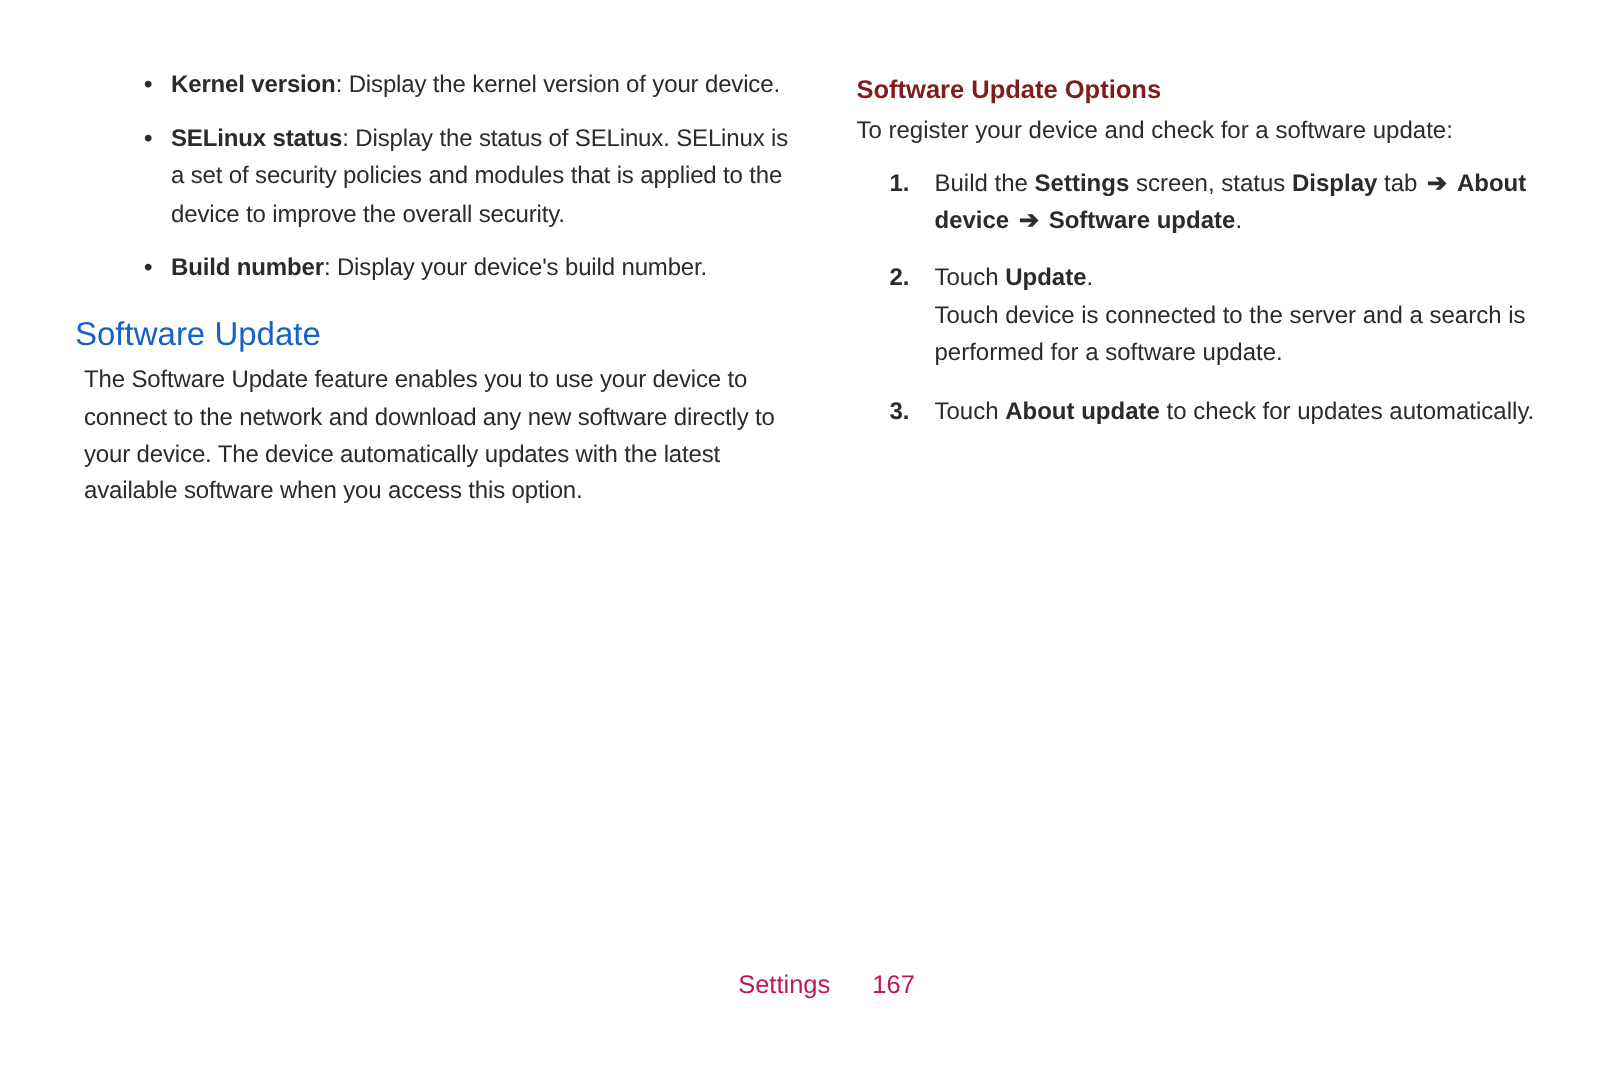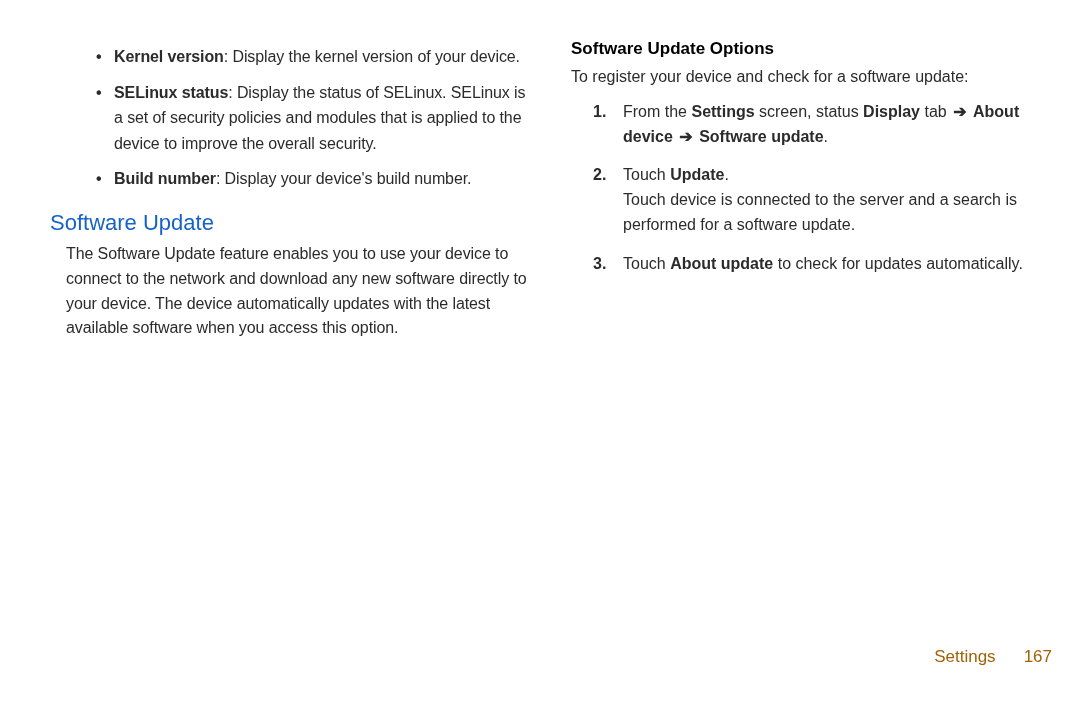--- a/index.html
+++ b/index.html
@@ -12,20 +12,21 @@
     color: #2b2b2b;
     font-size: 16px;
   }
   .page {
     box-sizing: border-box;
     width: 1080px;
     height: 695px;
     padding: 38px 24px 28px 50px;
     display: flex;
     flex-direction: column;
+    align-items: center;
   }
   .columns {
     flex: 1;
     display: flex;
     gap: 36px;
   }
   .col {
     flex: 1;
     min-width: 0;
   }
@@ -58,32 +59,32 @@
   .b { font-weight: 700; }
   .h2 {
     color: #1663c7;
     font-family: Arial, Helvetica, sans-serif;
     font-weight: 400;
     font-size: 22px;
     margin: 18px 0 6px 0;
     letter-spacing: 0;
   }
   .h3 {
-    color: #000000;
+    color: #7f1d1d;
     font-family: Arial, Helvetica, sans-serif;
     font-weight: 700;
     font-size: 17px;
-    margin: 1px 0 6px 0;
+    margin: 12px 0 6px 0;
   }
   .para {
     line-height: 1.55;
     margin: 4px 0 10px 0;
   }
   .col-left .para {
-    margin-left: 16px;
+    margin-left: 6px;
   }
   .col-right .para {
     margin-left: 0px;
   }
   ol.steps {
     list-style: none;
     margin: 2px 0 0 0;
     padding: 0;
     counter-reset: step;
   }
@@ -103,21 +104,21 @@
   }
   .arrow {
     font-weight: 700;
     display: inline-block;
     padding: 0 2px;
   }
   .footer {
     text-align: right;
     font-family: Arial, Helvetica, sans-serif;
     font-size: 17px;
-    color: #a16207;
+    color: #be185d;
     padding-right: 4px;
     margin-top: 6px;
   }
   .footer .pnum { margin-left: 28px; }
 </style>
 </head>
 <body>
 
 <div class="page">
   <div class="columns">
@@ -138,21 +139,21 @@
       <div class="h2">Software Update</div>
       <div class="para">The Software Update feature enables you to use your device to connect to the network and download any new software directly to your device. The device automatically updates with the latest available software when you access this option.</div>
     </div>
 
     <div class="col col-right">
       <div class="h3">Software Update Options</div>
       <div class="para">To register your device and check for a software update:</div>
 
       <ol class="steps">
         <li>
-          <span>From the </span><span class="b">Settings</span><span> screen, status </span><span class="b">Display</span><span> tab </span><span class="b arrow">➔</span>
+          <span>Build the </span><span class="b">Settings</span><span> screen, status </span><span class="b">Display</span><span> tab </span><span class="b arrow">➔</span>
           <span class="b">About device</span>
           <span class="b arrow">➔</span>
           <span class="b">Software update</span><span>.</span>
         </li>
         <li>
           <span>Touch </span><span class="b">Update</span><span>.</span><br>
           <span>Touch device is connected to the server and a search is performed for a software update.</span>
         </li>
         <li>
           <span>Touch </span><span class="b">About update</span><span> to check for updates automatically.</span>

